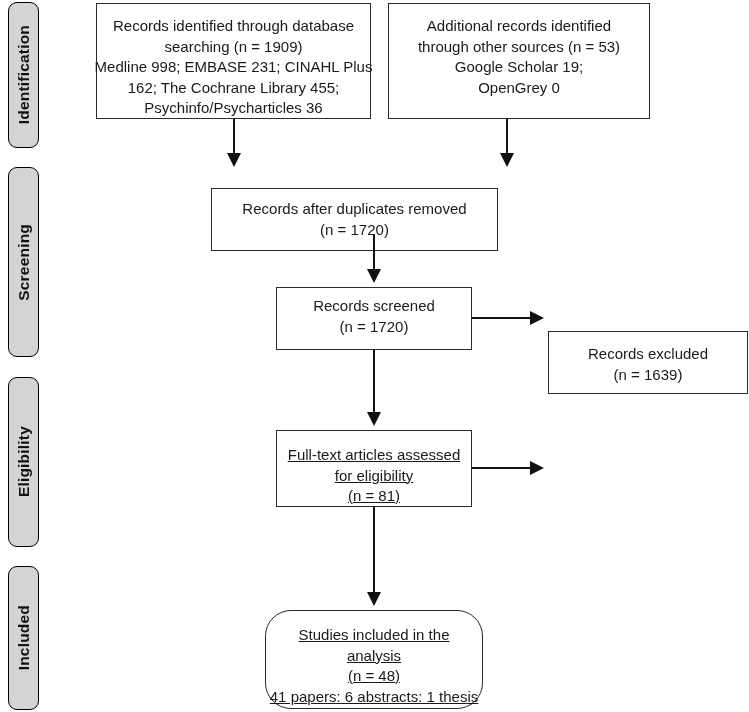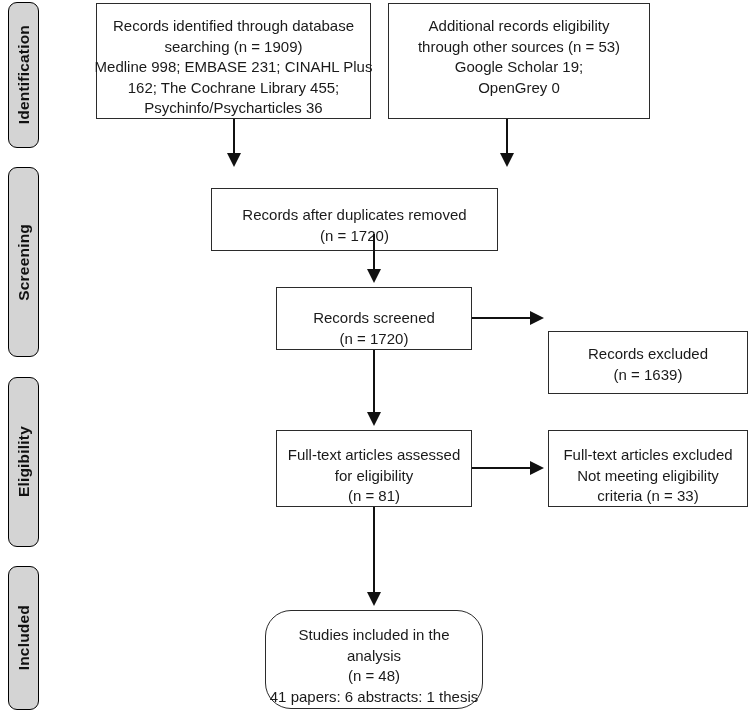--- a/index.html
+++ b/index.html
@@ -46,29 +46,29 @@
   .pbox {
     position: absolute;
     box-sizing: border-box;
     background: #ffffff;
     border: 1.7px solid #2b2b2b;
     display: flex;
     flex-direction: column;
     align-items: center;
     justify-content: flex-start;
     text-align: center;
-    padding: 0 6px;
+    padding: 12px 6px;
   }
   .pbox .line {
     font-size: 15px;
     line-height: 20.5px;
     white-space: nowrap;
   }
   .pbox.pad-top-12 { padding-top: 12px; }
-  .pbox.pad-top-14 { padding-top: 14px; }
+  .pbox.pad-top-14 { padding-top: 14px; text-decoration: underline; }
 
   
   #connectors {
     position: absolute;
     left: 0;
     top: 0;
     width: 749px;
     height: 712px;
     pointer-events: none;
   }
@@ -96,21 +96,21 @@
 
   <div class="pbox pad-top-12" style="left:96px; top:3px; width:275px; height:116px;">
     <div class="line">Records identified through database</div>
     <div class="line">searching (n = 1909)</div>
     <div class="line">Medline 998; EMBASE 231; CINAHL Plus</div>
     <div class="line">162; The Cochrane Library 455;</div>
     <div class="line">Psychinfo/Psycharticles 36</div>
   </div>
 
   <div class="pbox pad-top-12" style="left:388px; top:3px; width:262px; height:116px;">
-    <div class="line">Additional records eligibility</div>
+    <div class="line">Additional records identified</div>
     <div class="line">through other sources (n = 53)</div>
     <div class="line">Google Scholar 19;</div>
     <div class="line">OpenGrey 0</div>
   </div>
 
   <div class="pbox pad-top-12" style="left:211px; top:188px; width:287px; height:63px;justify-content:center;">
     <div class="line">Records after duplicates removed</div>
     <div class="line">(n = 1720)</div>
   </div>
 
@@ -123,25 +123,20 @@
     <div class="line">Records excluded</div>
     <div class="line">(n = 1639)</div>
   </div>
 
   <div class="pbox pad-top-14" style="left:276px; top:430px; width:196px; height:77px;">
     <div class="line">Full-text articles assessed</div>
     <div class="line">for eligibility</div>
     <div class="line">(n = 81)</div>
   </div>
 
-  <div class="pbox pad-top-14" style="left:548px; top:430px; width:200px; height:77px;">
-    <div class="line">Full-text articles excluded</div>
-    <div class="line">Not meeting eligibility</div>
-    <div class="line">criteria (n = 33)</div>
-  </div>
 
   <div class="pbox pad-top-14" style="left:265px; top:610px; width:218px; height:99px;border-radius:26px;">
     <div class="line">Studies included in the</div>
     <div class="line">analysis</div>
     <div class="line">(n = 48)</div>
     <div class="line">41 papers: 6 abstracts: 1 thesis</div>
   </div>
 
   <svg id="connectors" viewBox="0 0 749 712" xmlns="http://www.w3.org/2000/svg">
     <defs>

